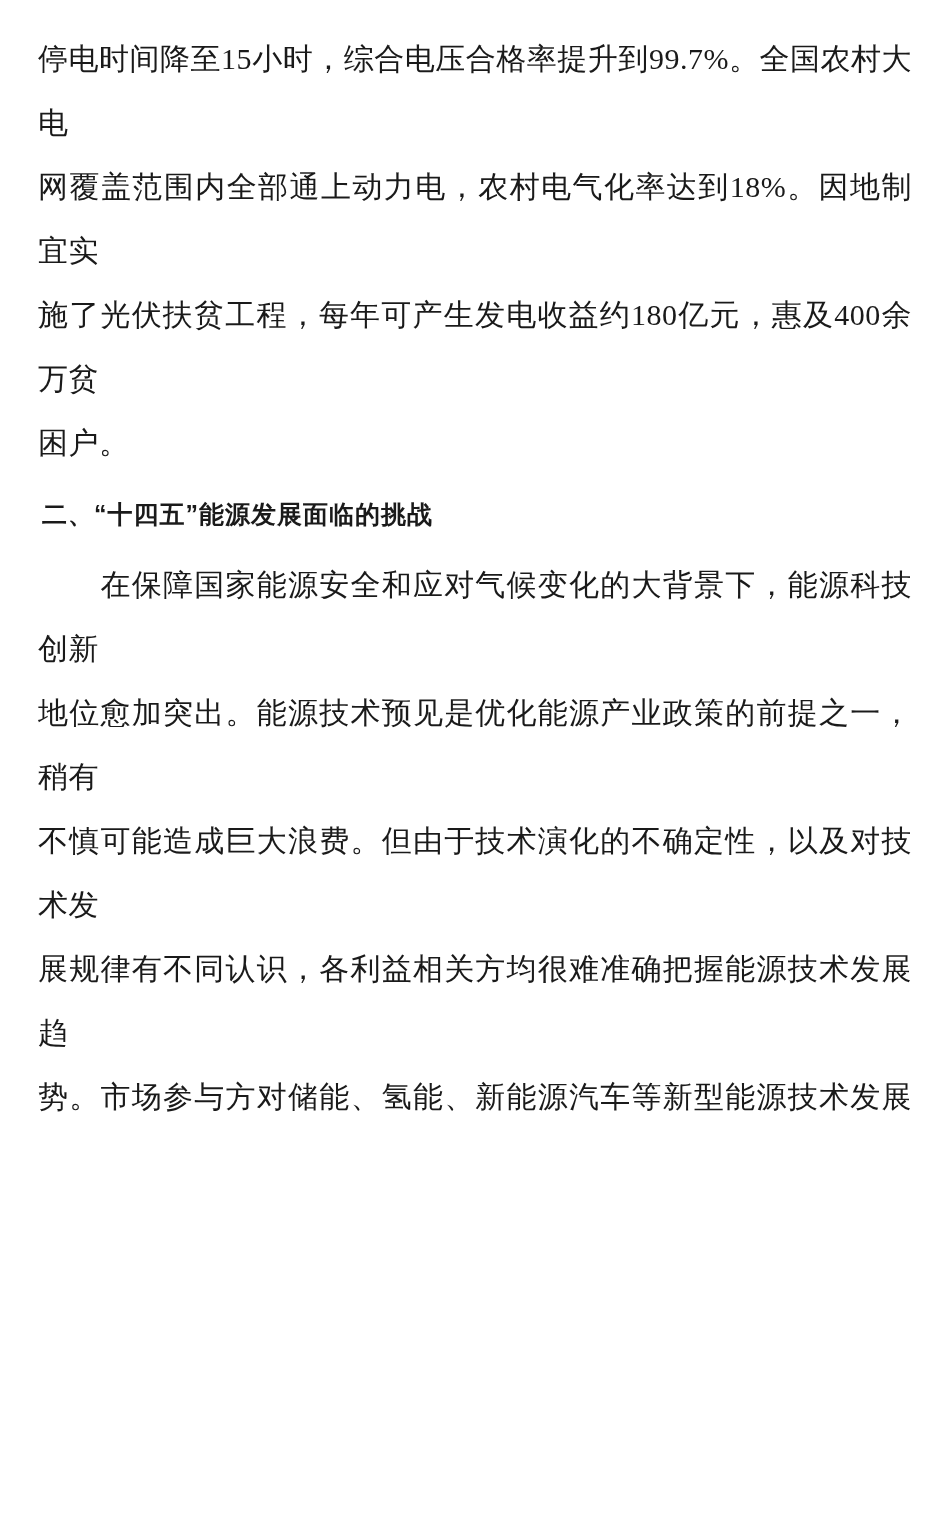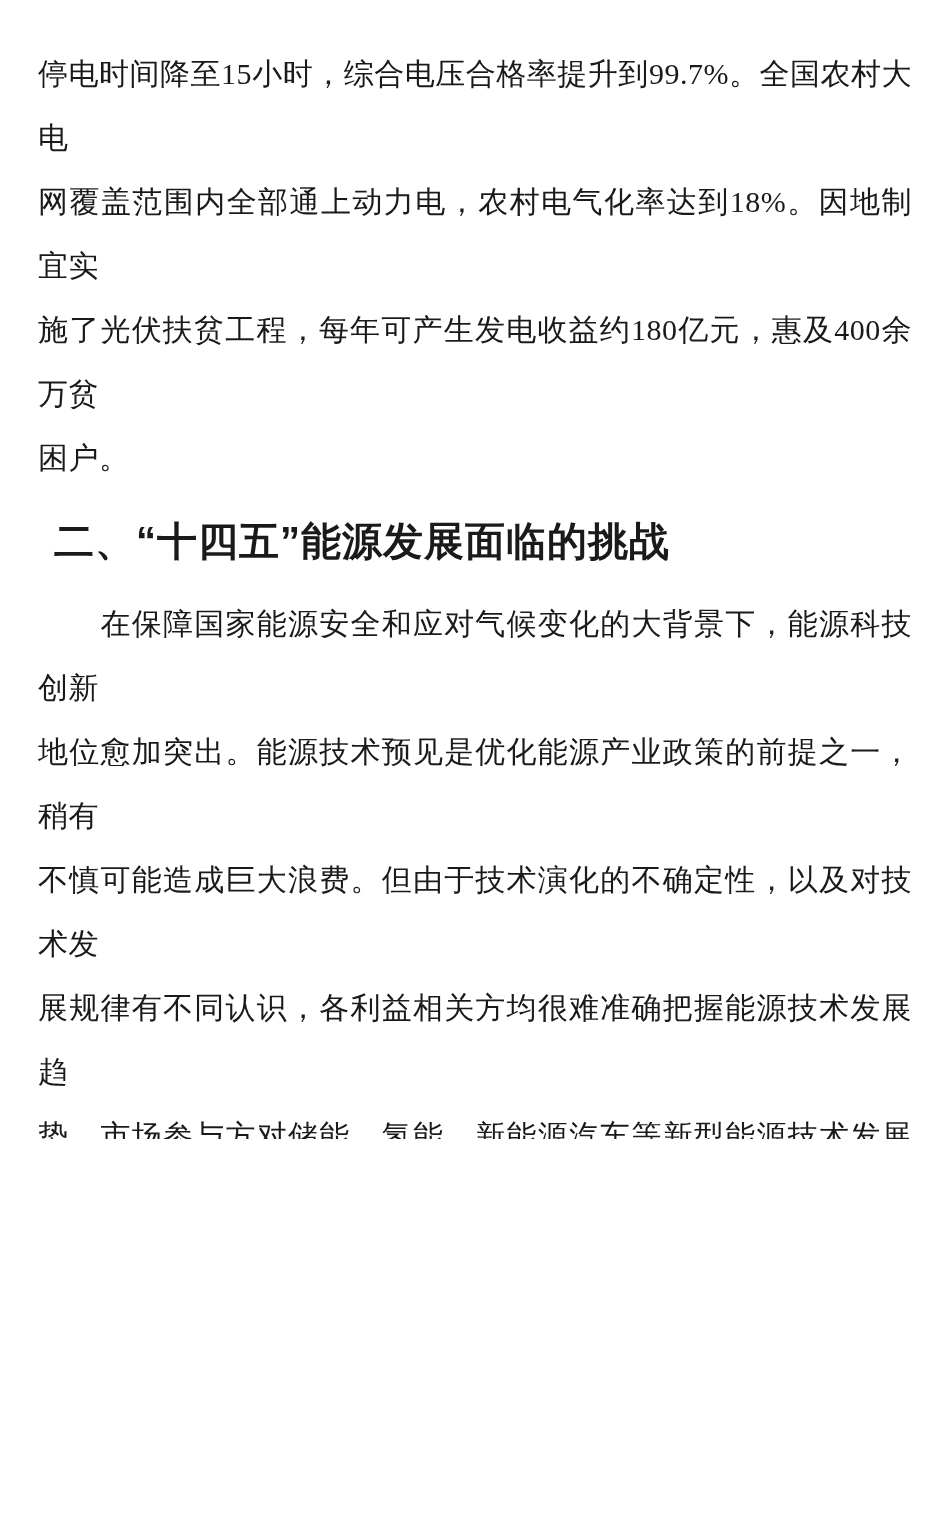--- a/index.html
+++ b/index.html
@@ -7,39 +7,39 @@
     padding: 0;
     background: #ffffff;
   }
   .page {
     position: relative;
     width: 940px;
     height: 1139px;
     background: #ffffff;
     color: #1a1a1a;
     box-sizing: border-box;
-    padding: 42px 28px 0 38px;
+    padding: 27px 28px 0 38px;
     font-family: "Liberation Serif", "DejaVu Serif", serif;
     overflow: hidden;
   }
   .para {
     font-size: 30px;
     line-height: 64px;
     white-space: pre-line;
     text-align: justify;
     letter-spacing: 0.5px;
     margin: 0;
   }
   .h1 {
-    font-size: 40px;
+    font-size: 25px;
     line-height: 70px;
     font-weight: bold;
     font-family: "Liberation Sans", "DejaVu Sans", sans-serif;
     letter-spacing: 1px;
-    margin: 16px;
+    margin: 4px;
   }
   .h2 {
     font-size: 30px;
     line-height: 66px;
     font-weight: bold;
     font-family: "Liberation Sans", "DejaVu Sans", sans-serif;
     letter-spacing: 1px;
     margin: 0;
   }
   .page-number {

